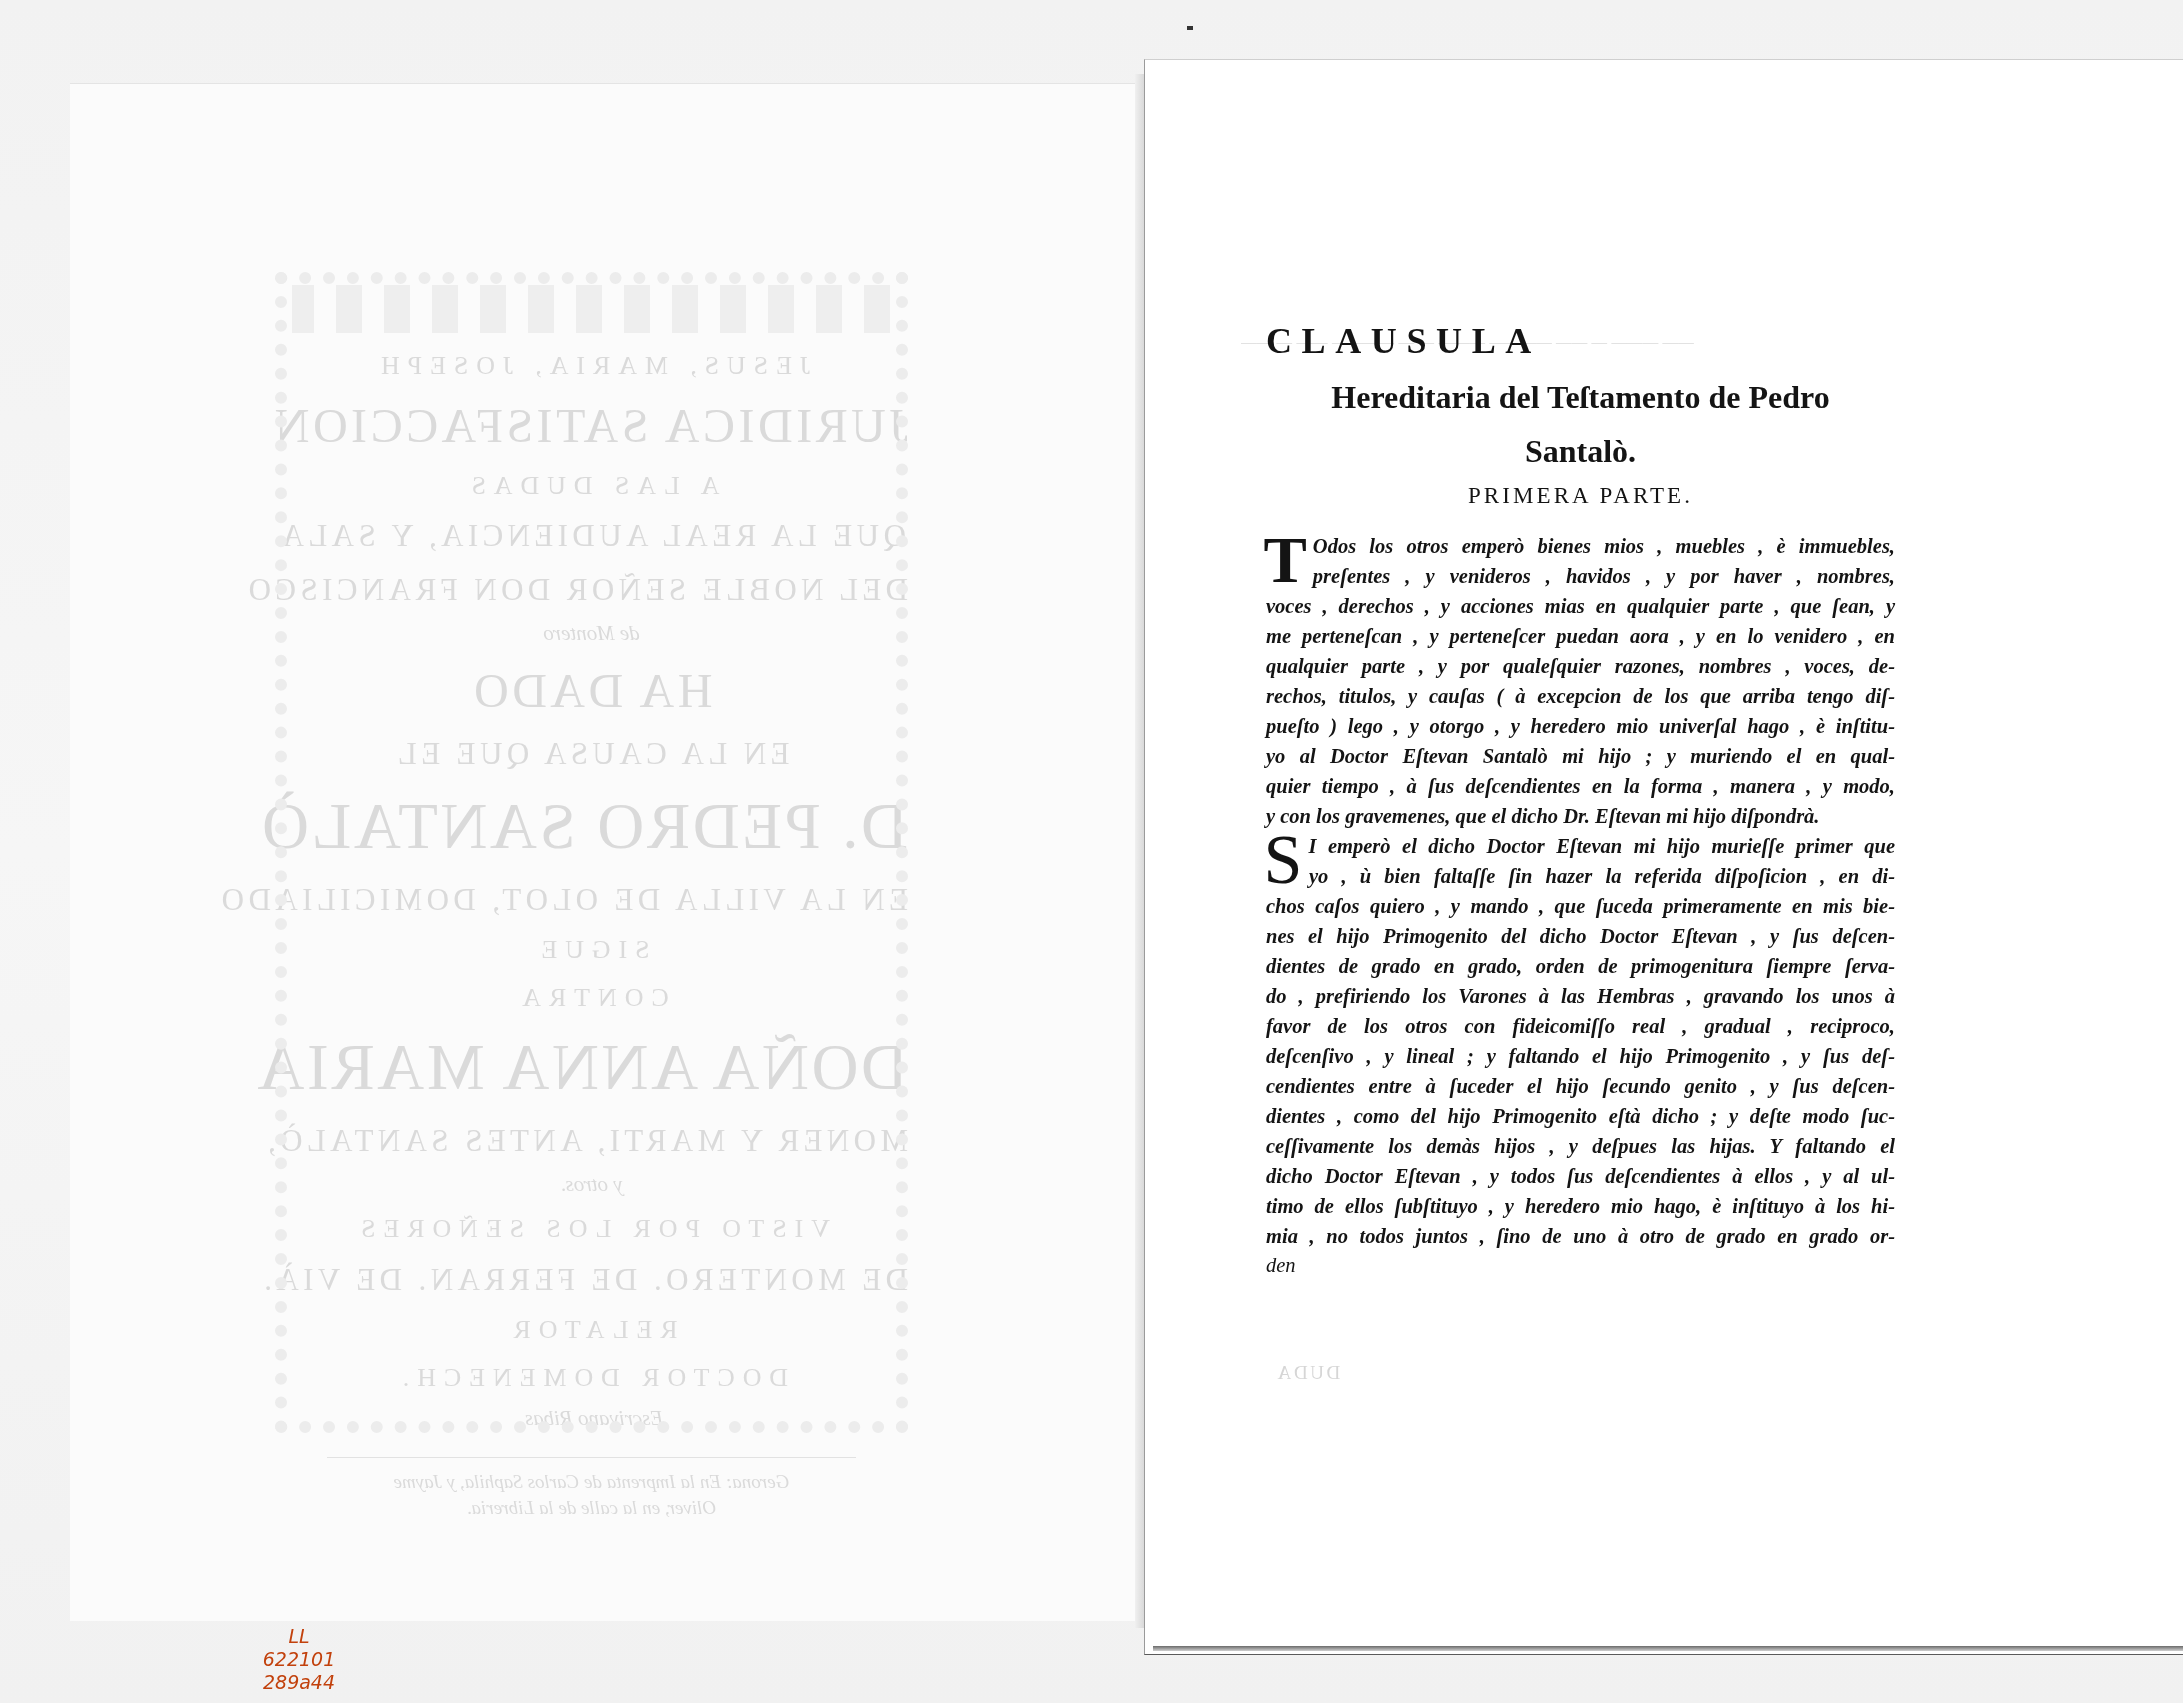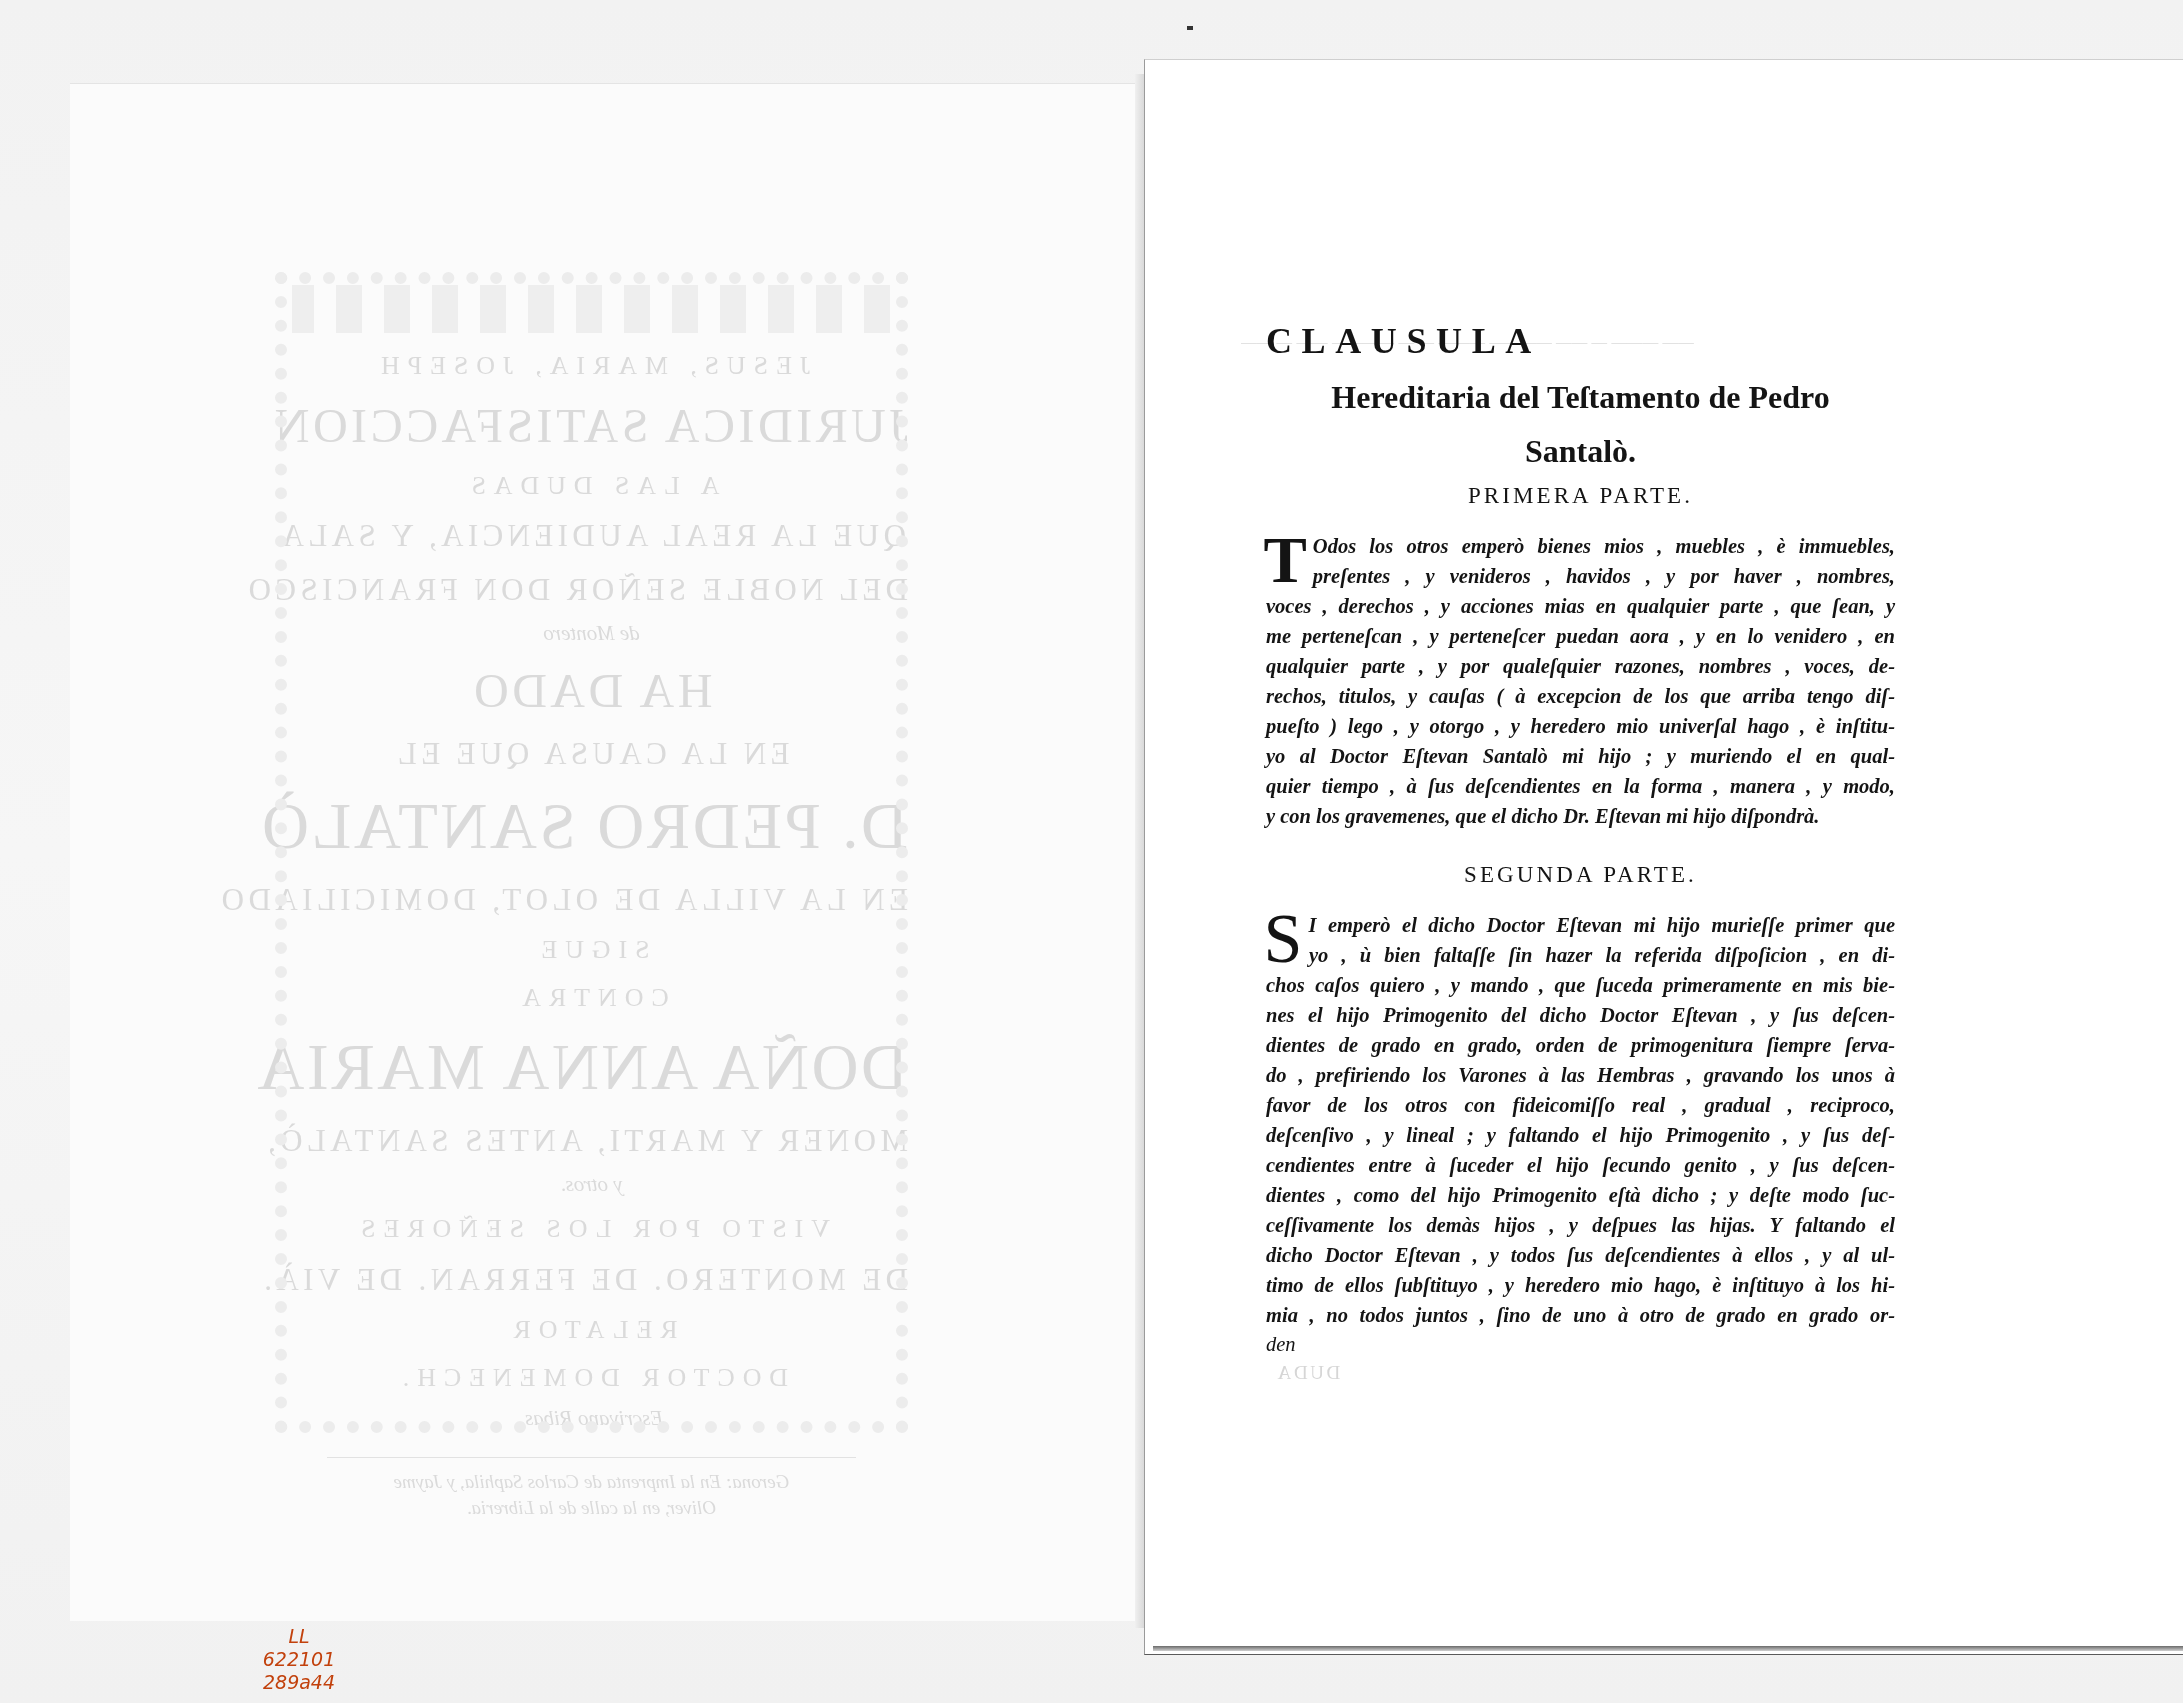--- a/index.html
+++ b/index.html
@@ -180,21 +180,20 @@
       <span class="line">voces , derechos , y acciones mias en qualquier parte , que ſean, y</span>
       <span class="line">me perteneſcan , y perteneſcer puedan aora , y en lo venidero , en</span>
       <span class="line">qualquier parte , y por qualeſquier razones, nombres , voces, de-</span>
       <span class="line">rechos, titulos, y cauſas ( à excepcion de los que arriba tengo diſ-</span>
       <span class="line">pueſto ) lego , y otorgo , y heredero mio univerſal hago , è inſtitu-</span>
       <span class="line">yo al Doctor Eſtevan Santalò mi hijo ; y muriendo el en qual-</span>
       <span class="line">quier tiempo , à ſus deſcendientes en la forma , manera , y modo,</span>
       <span class="line last">y con los gravemenes, que el dicho Dr. Eſtevan mi hijo diſpondrà.</span>
     </div>
 
-  <div class="section" style="margin-top:31px">SEGUNDA PARTE.</div>
   <div class="para" id="para1">
     <span class="dropcap s">S</span>
   <span class="line">I emperò el dicho Doctor Eſtevan mi hijo murieſſe primer que</span>
       <span class="line indent">yo , ù bien faltaſſe ſin hazer la referida diſpoſicion , en di-</span>
       <span class="line">chos caſos quiero , y mando , que ſuceda primeramente en mis bie-</span>
       <span class="line">nes el hijo Primogenito del dicho Doctor Eſtevan , y ſus deſcen-</span>
       <span class="line">dientes de grado en grado, orden de primogenitura ſiempre ſerva-</span>
       <span class="line">do , prefiriendo los Varones à las Hembras , gravando los unos à</span>
       <span class="line">favor de los otros con fideicomiſſo real , gradual , reciproco,</span>
       <span class="line">deſcenſivo , y lineal ; y faltando el hijo Primogenito , y ſus deſ-</span>

